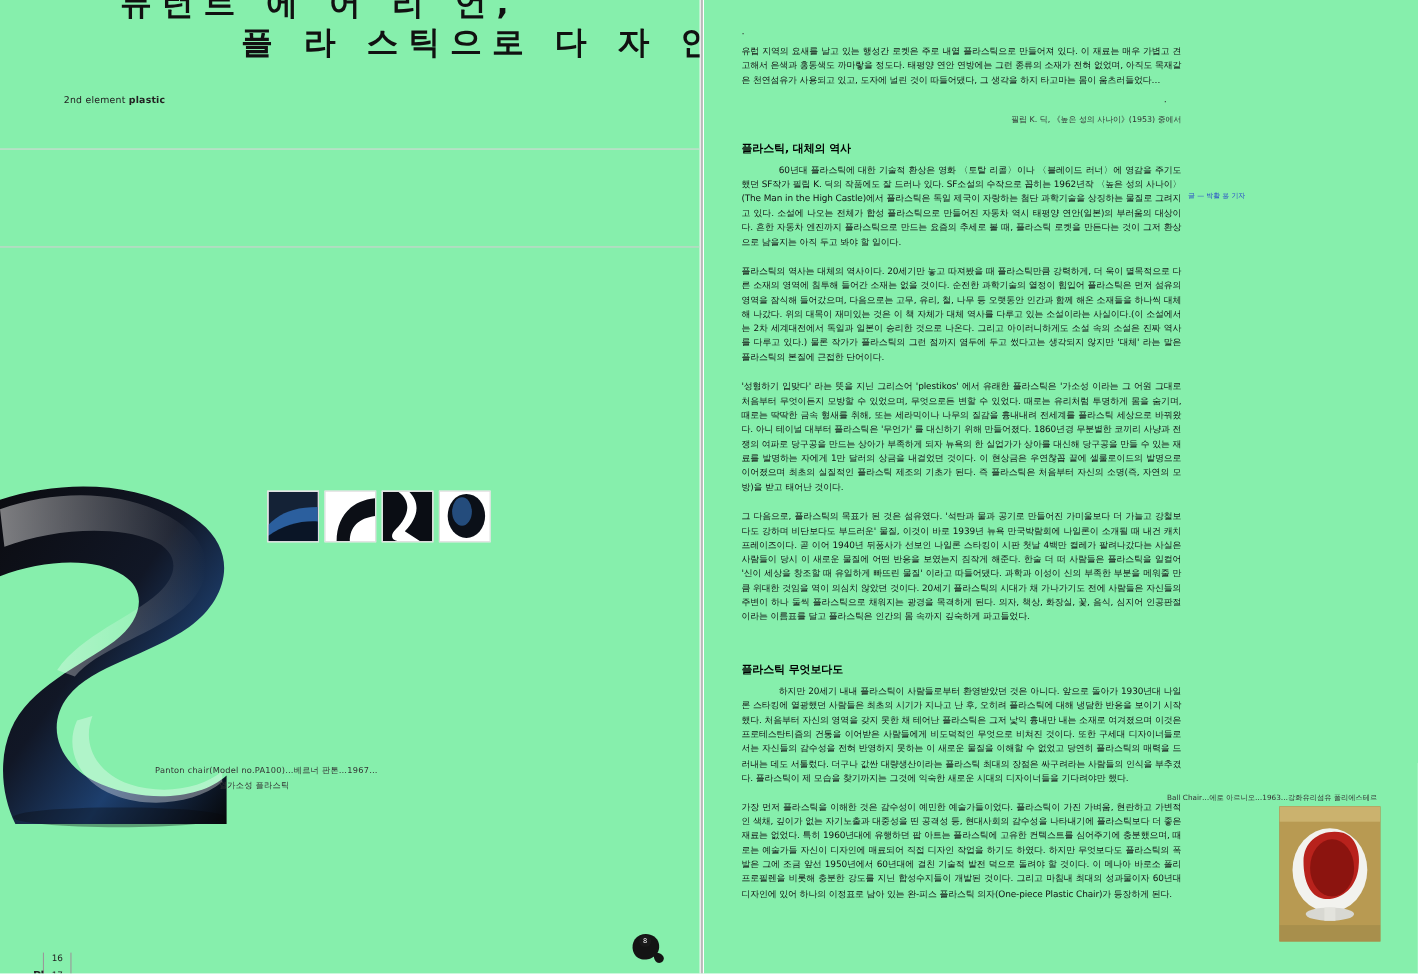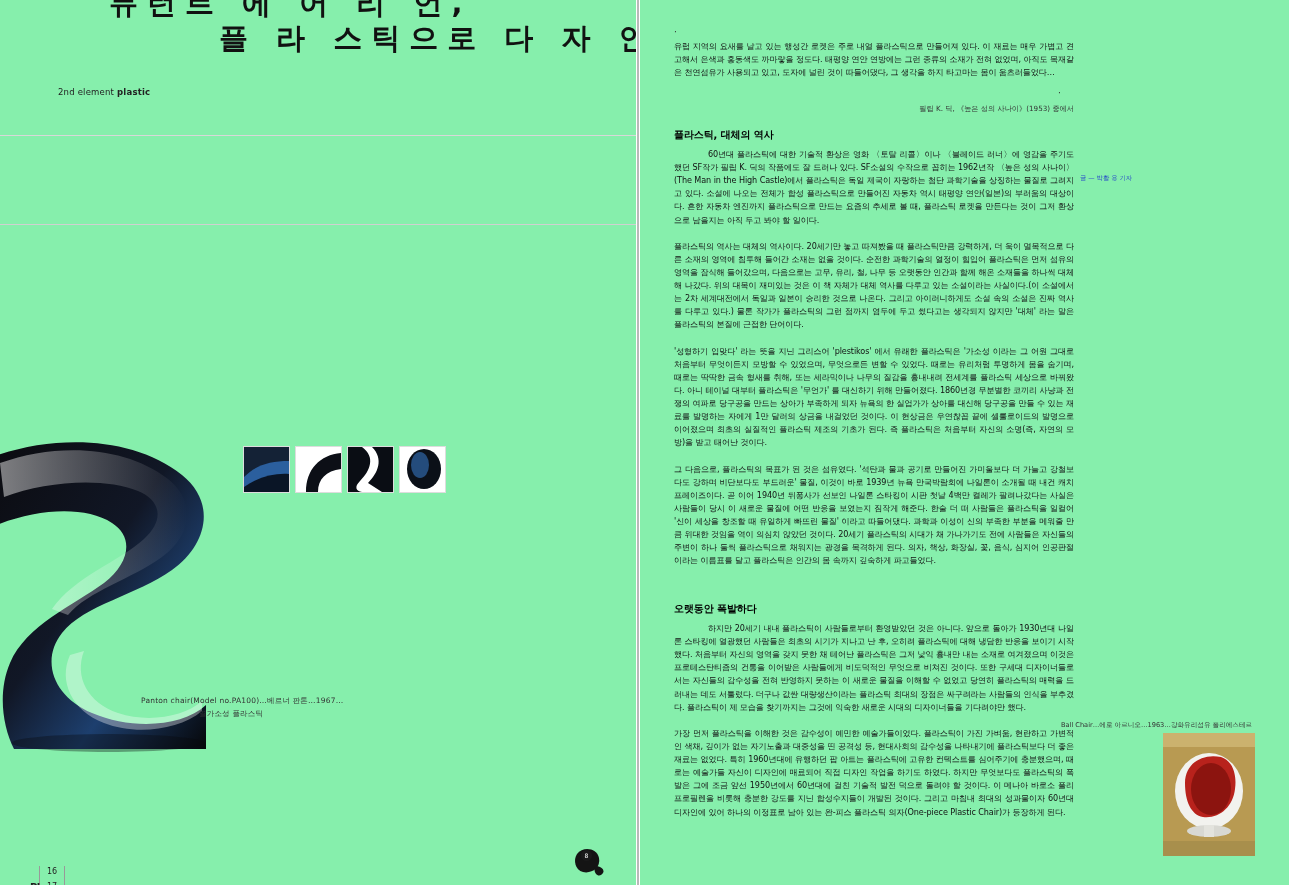--- a/index.html
+++ b/index.html
@@ -372,21 +372,21 @@
   <div class="rp body1" style="white-space: pre-line; text-indent: 34px;">60년대 플라스틱에 대한 기술적 환상은 영화 〈토탈 리콜〉이나 〈블레이드 러너〉에 영감을 주기도 했던 SF작가 필립 K. 딕의 작품에도 잘 드러나 있다. SF소설의 수작으로 꼽히는 1962년작 〈높은 성의 사나이〉(The Man in the High Castle)에서 플라스틱은 독일 제국이 자랑하는 첨단 과학기술을 상징하는 물질로 그려지고 있다. 소설에 나오는 전체가 합성 플라스틱으로 만들어진 자동차 역시 태평양 연안(일본)의 부러움의 대상이다. 흔한 자동차 엔진까지 플라스틱으로 만드는 요즘의 추세로 볼 때, 플라스틱 로켓을 만든다는 것이 그저 환상으로 남을지는 아직 두고 봐야 할 일이다.
 
 플라스틱의 역사는 대체의 역사이다. 20세기만 놓고 따져봤을 때 플라스틱만큼 강력하게, 더 욱이 멸목적으로 다른 소재의 영역에 침투해 들어간 소재는 없을 것이다. 순전한 과학기술의 열정이 힘입어 플라스틱은 먼저 섬유의 영역을 잠식해 들어갔으며, 다음으로는 고무, 유리, 철, 나무 등 오랫동안 인간과 함께 해온 소재들을 하나씩 대체해 나갔다. 위의 대목이 재미있는 것은 이 책 자체가 대체 역사를 다루고 있는 소설이라는 사실이다.(이 소설에서는 2차 세계대전에서 독일과 일본이 승리한 것으로 나온다. 그리고 아이러니하게도 소설 속의 소설은 진짜 역사를 다루고 있다.) 물론 작가가 플라스틱의 그런 점까지 염두에 두고 썼다고는 생각되지 않지만 '대체' 라는 말은 플라스틱의 본질에 근접한 단어이다.
 
 '성형하기 입맞다' 라는 뜻을 지닌 그리스어 'plestikos' 에서 유래한 플라스틱은 '가소성 이라는 그 어원 그대로 처음부터 무엇이든지 모방할 수 있었으며, 무엇으로든 변할 수 있었다. 때로는 유리처럼 투명하게 몸을 숨기며, 때로는 딱딱한 금속 형새를 취해, 또는 세라믹이나 나무의 질감을 흉내내려 전세계를 플라스틱 세상으로 바꿔왔다. 아니 테이널 대부터 플라스틱은 '무언가' 를 대신하기 위해 만들어졌다. 1860년경 무분별한 코끼리 사냥과 전쟁의 여파로 당구공을 만드는 상아가 부족하게 되자 뉴욕의 한 실업가가 상아를 대신해 당구공을 만들 수 있는 재료를 발명하는 자에게 1만 달러의 상금을 내걸었던 것이다. 이 현상금은 우연찮꼽 끝에 셀룰로이드의 발명으로 이어졌으며 최초의 실질적인 플라스틱 제조의 기초가 된다. 즉 플라스틱은 처음부터 자신의 소명(즉, 자연의 모방)을 받고 태어난 것이다.
 
 그 다음으로, 플라스틱의 목표가 된 것은 섬유였다. '석탄과 물과 공기로 만들어진 가미울보다 더 가늘고 강철보다도 강하며 비단보다도 부드러운' 물질, 이것이 바로 1939년 뉴욕 만국박람회에 나일론이 소개될 때 내건 캐치프레이즈이다. 곧 이어 1940년 뒤퐁사가 선보인 나일론 스타킹이 시판 첫날 4백만 켤레가 팔려나갔다는 사실은 사람들이 당시 이 새로운 물질에 어떤 반응을 보였는지 짐작게 해준다. 한술 더 떠 사람들은 플라스틱을 일컬어 '신이 세상을 창조할 때 유일하게 빠뜨린 물질' 이라고 따들어댔다. 과학과 이성이 신의 부족한 부분을 메워줄 만큼 위대한 것임을 역이 의심치 않았던 것이다. 20세기 플라스틱의 시대가 채 가나가기도 전에 사람들은 자신들의 주변이 하나 둘씩 플라스틱으로 채워지는 광경을 목격하게 된다. 의자, 책상, 화장실, 꽃, 음식, 심지어 인공판절이라는 이름표를 달고 플라스틱은 인간의 몸 속까지 깊숙하게 파고들었다.</div>
 
   <div class="note-blue">글 — 박활 용 기자</div>
 
-  <div class="sec-head h2">오랫동안 폭발하다</div>
+  <div class="sec-head h2">플라스틱 무엇보다도</div>
   <div class="rp body2" style="white-space: pre-line; text-indent: 34px;">하지만 20세기 내내 플라스틱이 사람들로부터 환영받았던 것은 아니다. 앞으로 돌아가 1930년대 나일론 스타킹에 열광했던 사람들은 최초의 시기가 지나고 난 후, 오히려 플라스틱에 대해 냉담한 반응을 보이기 시작했다. 처음부터 자신의 영역을 갖지 못한 채 테어난 플라스틱은 그저 낯익 흉내만 내는 소재로 여겨졌으며 이것은 프로테스탄티즘의 건통을 이어받은 사람들에게 비도덕적인 무엇으로 비쳐진 것이다. 또한 구세대 디자이너들로서는 자신들의 감수성을 전혀 반영하지 못하는 이 새로운 물질을 이해할 수 없었고 당연히 플라스틱의 매력을 드러내는 데도 서툴렀다. 더구나 값싼 대량생산이라는 플라스틱 최대의 장점은 싸구려라는 사람들의 인식을 부추겼다. 플라스틱이 제 모습을 찾기까지는 그것에 익숙한 새로운 시대의 디자이너들을 기다려야만 했다.
 
 가장 먼저 플라스틱을 이해한 것은 감수성이 예민한 예술가들이었다. 플라스틱이 가진 가벼움, 현란하고 가변적인 색채, 깊이가 없는 자기노출과 대중성을 띤 공격성 등, 현대사회의 감수성을 나타내기에 플라스틱보다 더 좋은 재료는 없었다. 특히 1960년대에 유행하던 팝 아트는 플라스틱에 고유한 컨텍스트를 심어주기에 충분했으며, 때로는 예술가들 자신이 디자인에 매료되어 직접 디자인 작업을 하기도 하였다. 하지만 무엇보다도 플라스틱의 폭발은 그에 조금 앞선 1950년에서 60년대에 걸친 기술적 발전 덕으로 돌려야 할 것이다. 이 메나아 바로소 폴리프로필렌을 비롯해 충분한 강도를 지닌 합성수지들이 개발된 것이다. 그리고 마침내 최대의 성과물이자 60년대 디자인에 있어 하나의 이정표로 남아 있는 완-피스 플라스틱 의자(One-piece Plastic Chair)가 등장하게 된다.</div>
 
   <div class="caption-right">Ball Chair…에로 아르니오…1963…강화유리섬유 폴리에스테르</div>
 
   <div class="ball-photo">
     <svg width="92" height="123" viewBox="0 0 92 123">
       <rect width="92" height="123" fill="#b89a52"></rect>
       <rect x="0" y="0" width="92" height="14" fill="#cbb26e"></rect>

